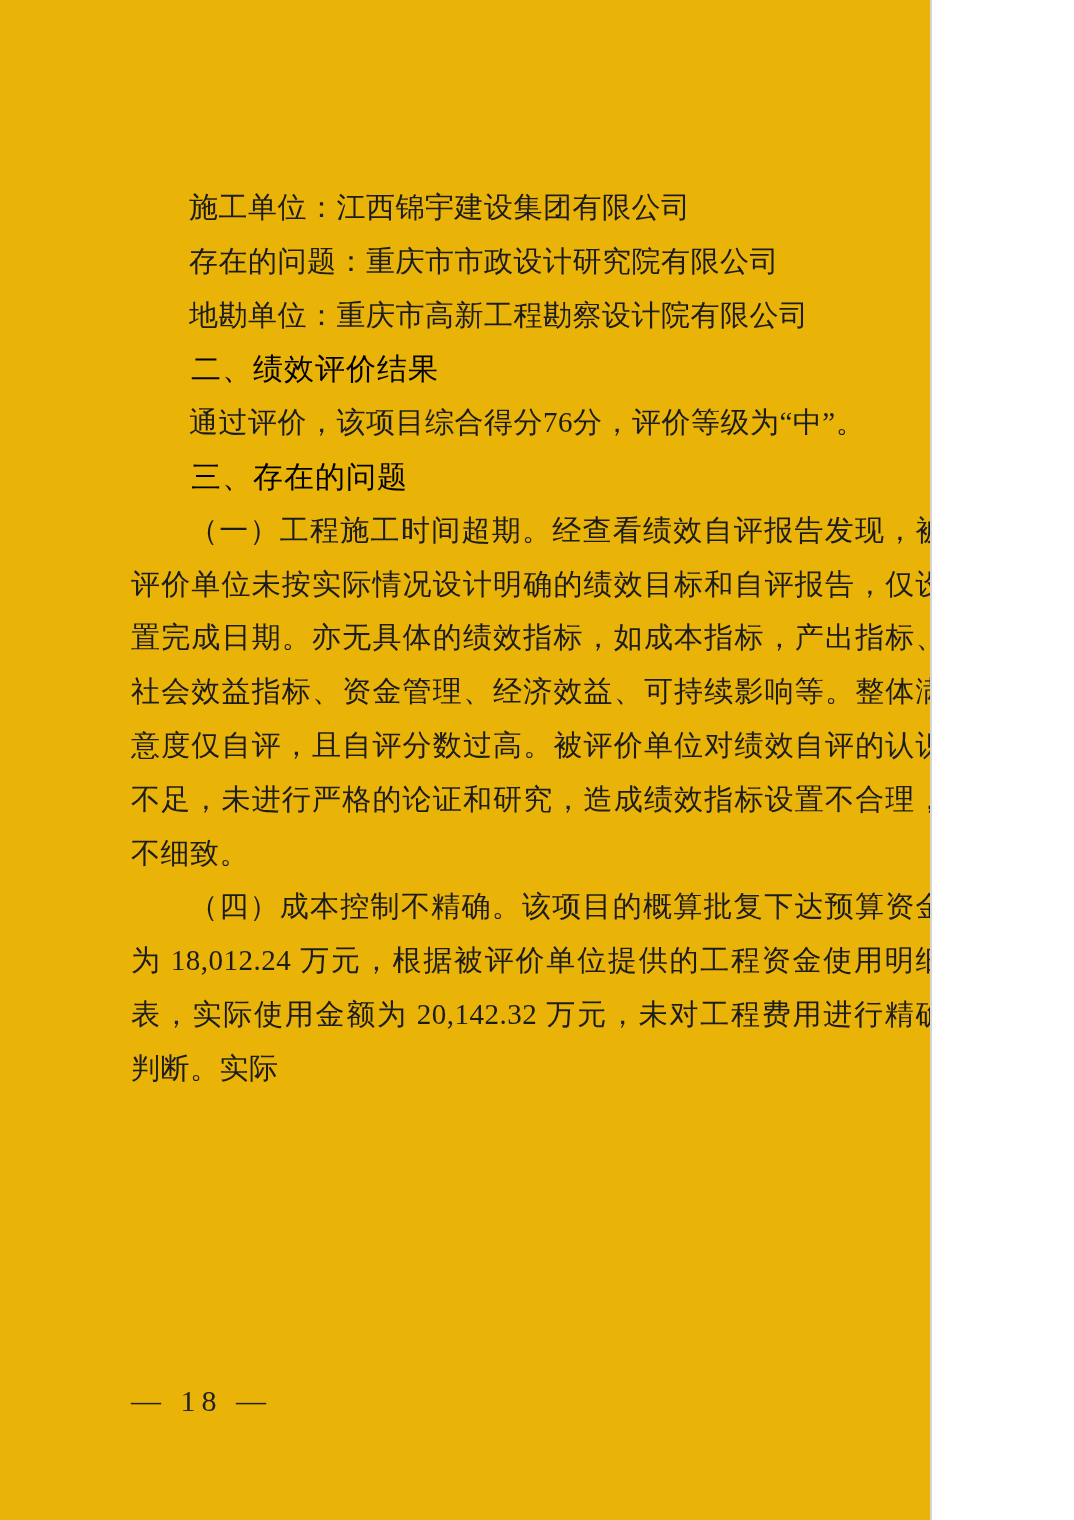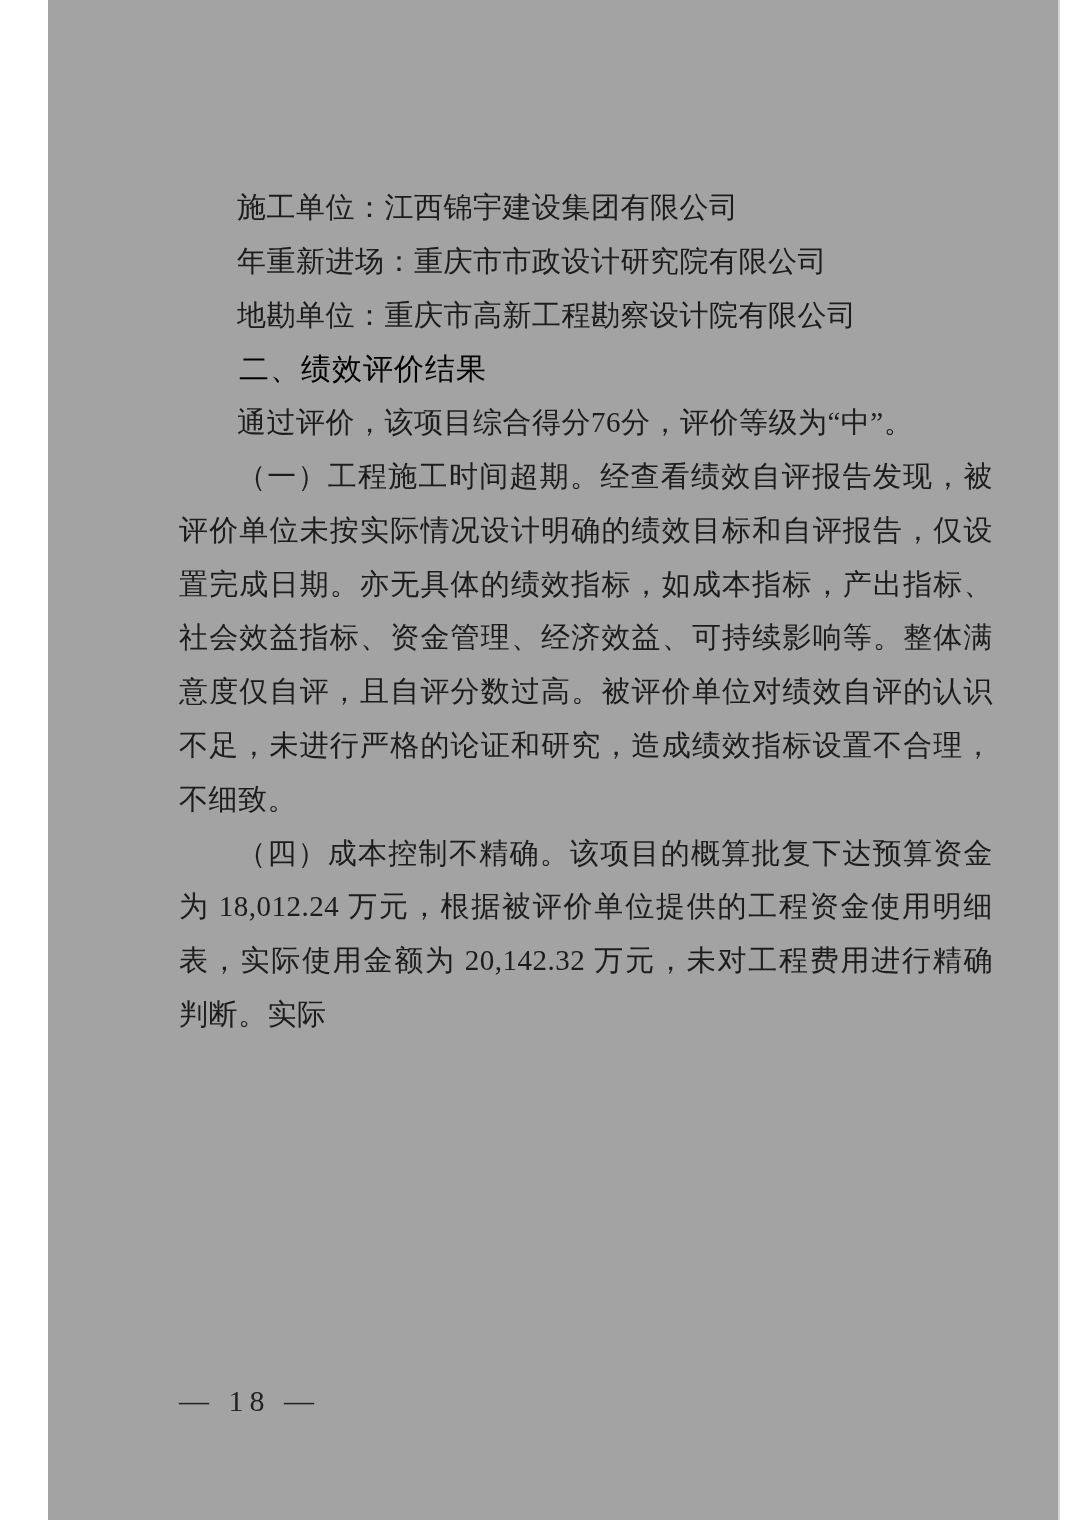--- a/index.html
+++ b/index.html
@@ -2,29 +2,28 @@
 <html lang="zh"><head>
 <meta charset="utf-8">
 <style>
   html, body {
     margin: 0;
     padding: 0;
     background: #ffffff;
   }
   .page {
     position: relative;
-    width: 1012px;
+    width: 932px;
     height: 1520px;
-    background: #a3a3a3;
+    background: #eab308;
     overflow: hidden;
     border-right: 2px solid #d6d6d6;
     box-sizing: border-box;
     font-family: "Liberation Serif", "DejaVu Serif", serif;
     color: #1c1c1c;
-    margin-left: 48px;
   }
   .content {
     position: absolute;
     left: 131px;
     top: 181px;
     width: 814px;
   }
   .content p {
     margin: 0;
     padding: 0;
@@ -52,23 +51,24 @@
     color: #222222;
     font-family: "Liberation Serif", "DejaVu Serif", serif;
   }
 </style>
 </head>
 <body>
 
 <div class="page">
   <div class="content">
       <p class="para">施工单位：江西锦宇建设集团有限公司</p>
-      <p class="para">年重新进场：重庆市市政设计研究院有限公司</p>
+      <p class="para">存在的问题：重庆市市政设计研究院有限公司</p>
       <p class="para">地勘单位：重庆市高新工程勘察设计院有限公司</p>
       <p class="heading">二、绩效评价结果</p>
       <p class="para">通过评价，该项目综合得分76分，评价等级为“中”。</p>
+      <p class="heading">三、存在的问题</p>
       <p class="para">（一）工程施工时间超期。经查看绩效自评报告发现，被评价单位未按实际情况设计明确的绩效目标和自评报告，仅设置完成日期。亦无具体的绩效指标，如成本指标，产出指标、社会效益指标、资金管理、经济效益、可持续影响等。整体满意度仅自评，且自评分数过高。被评价单位对绩效自评的认识不足，未进行严格的论证和研究，造成绩效指标设置不合理，不细致。</p>
       <p class="para">（四）成本控制不精确。该项目的概算批复下达预算资金为 18,012.24 万元，根据被评价单位提供的工程资金使用明细表，实际使用金额为 20,142.32 万元，未对工程费用进行精确判断。实际</p>
     </div>
   <div class="footer">
     <span>— 18 —</span>
   </div>
 </div>
 
 </body></html>

